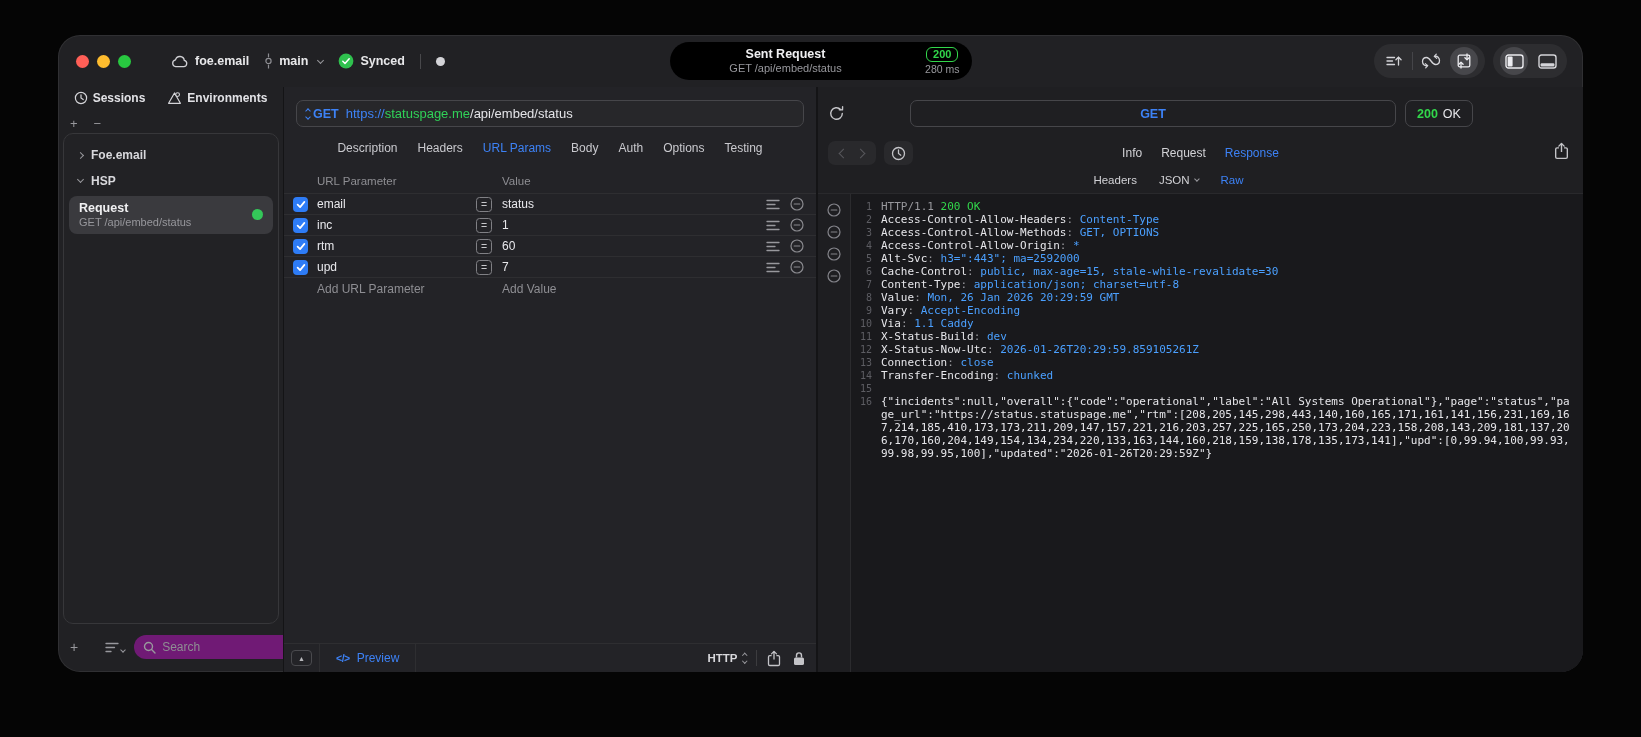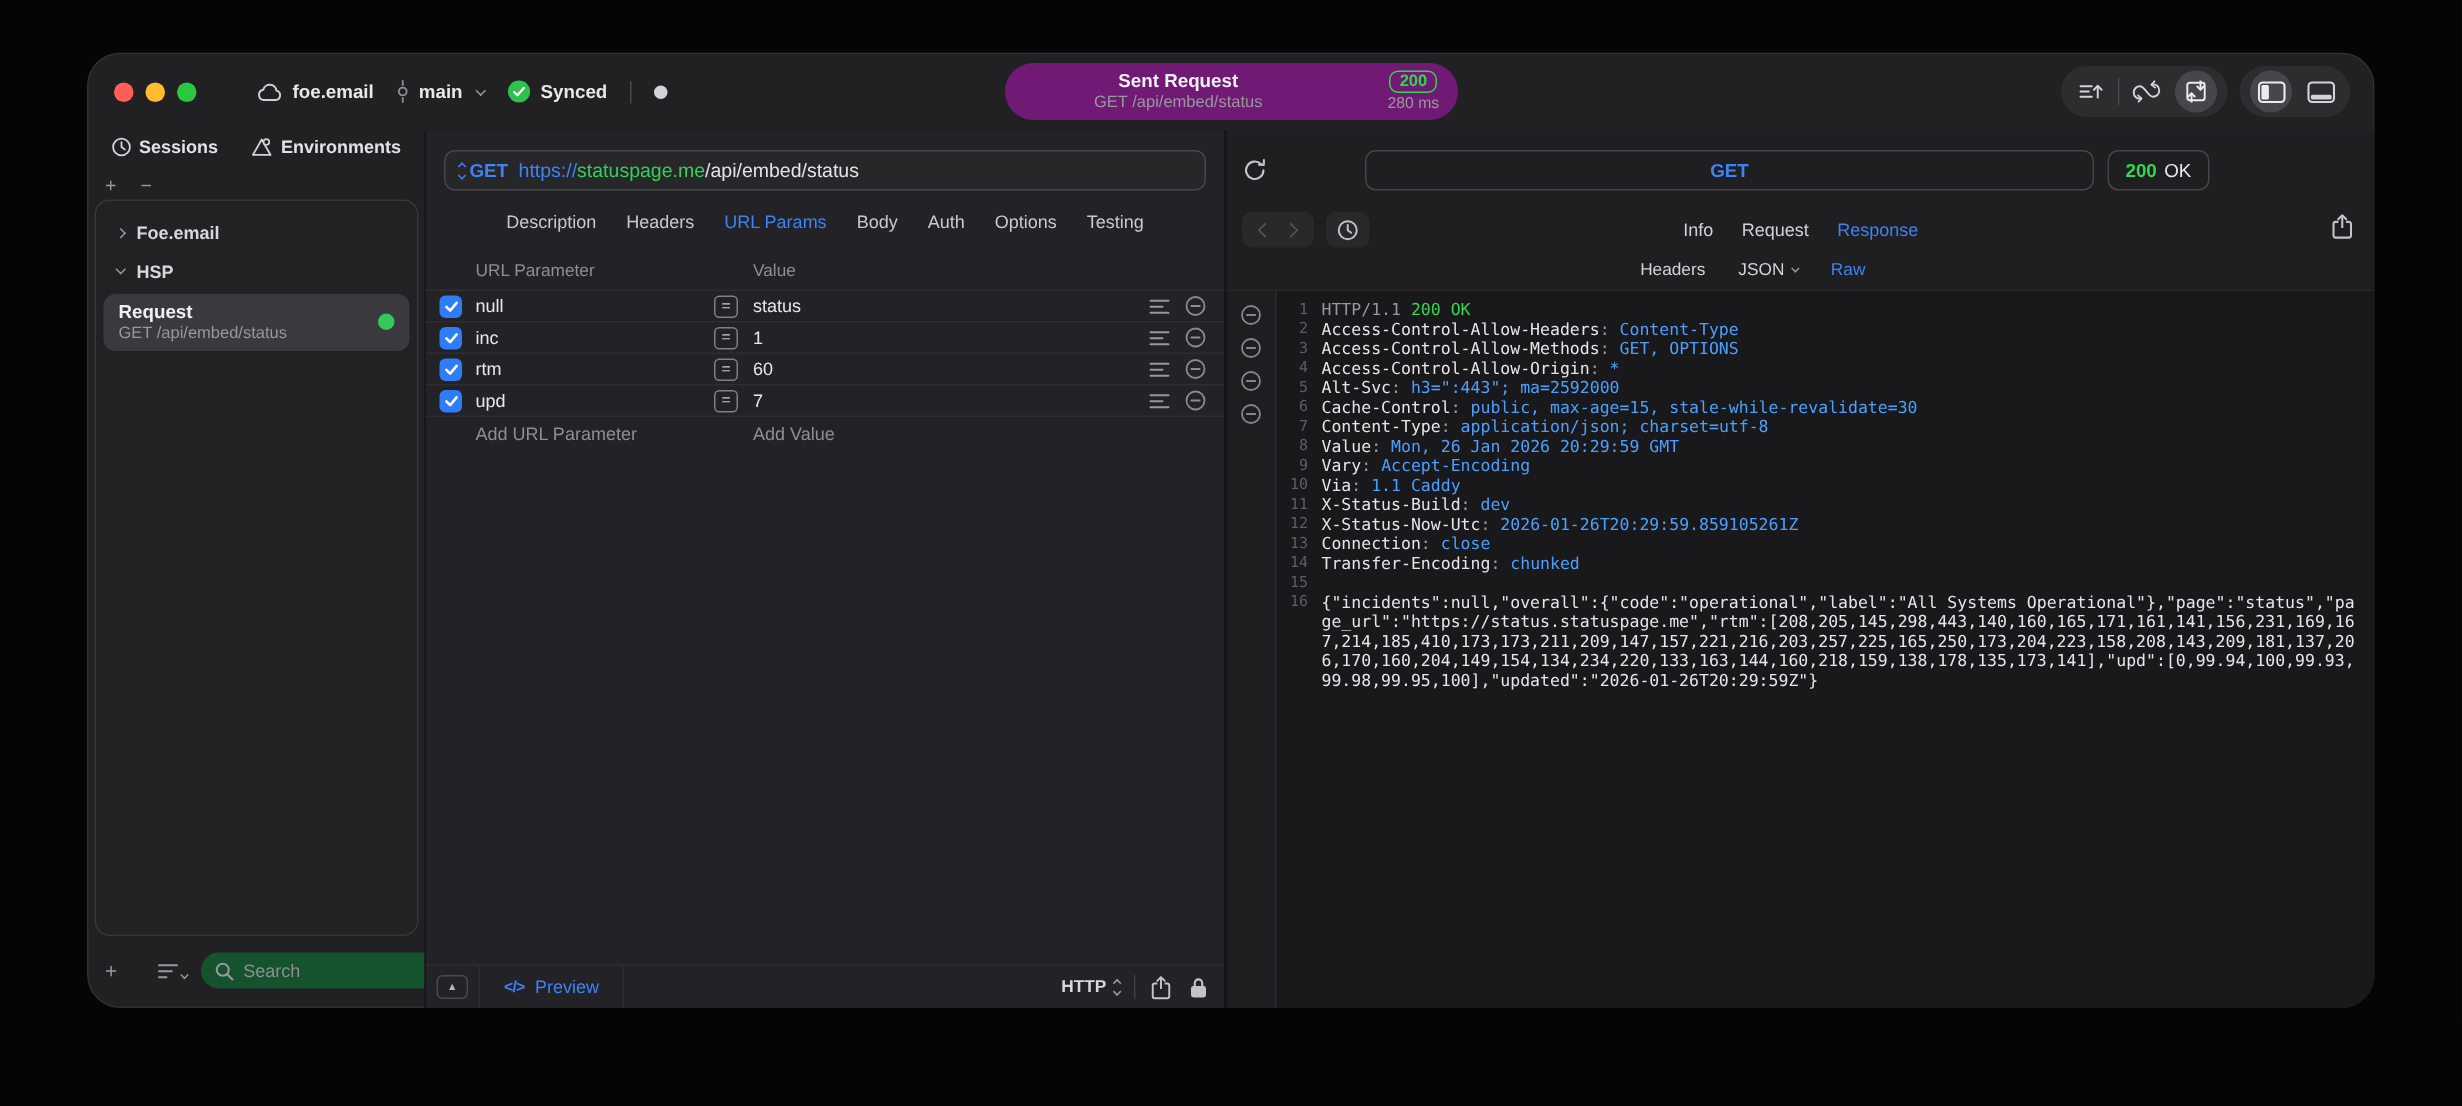--- a/index.html
+++ b/index.html
@@ -23,21 +23,21 @@
   
   .titlebar { position:relative; height:52px; display:flex; align-items:center; padding:0 16px; }
   .traffic { display:flex; gap:8px; margin-left:2px; }
   .tl { width:13px; height:13px; border-radius:50%; }
   .tl.red{background:#ff5f57} .tl.yellow{background:#febc2e} .tl.green{background:#28c840}
   .tb-left { display:flex; align-items:center; gap:15px; margin-left:40px; font-size:12.5px; color:#e8e8ea; font-weight:600; }
   .tb-group { display:flex; align-items:center; gap:6px; }
   .tb-divider { width:1px; height:15px; background:#48484b; }
   .tb-dot { width:9px; height:9px; border-radius:50%; background:#d3d3d7; }
   .center-pill { position:absolute; left:50%; top:7px; transform:translateX(-50%);
-    width:302px; height:38px; background:#701a75; border-radius:19px; }
+    width:302px; height:38px; background:#000000; border-radius:19px; }
   .cp-text { position:absolute; left:0; right:70px; top:0; bottom:0; display:flex; flex-direction:column;
     align-items:center; justify-content:center; }
   .cp-title { font-size:12.5px; font-weight:700; color:#f0f0f2; line-height:15px; }
   .cp-sub { font-size:11px; color:#98989d; line-height:13px; }
   .cp-status { position:absolute; right:12px; top:0; bottom:0; display:flex; flex-direction:column;
     align-items:center; justify-content:center; gap:1px; }
   .badge-200 { border:1.5px solid #32d74b; color:#32d74b; font-size:11px; font-weight:700;
     border-radius:6px; padding:0px 6px; line-height:13px; }
   .cp-dur { font-size:10.5px; color:#98989d; }
   .tb-right { margin-left:auto; display:flex; gap:8px; }
@@ -62,21 +62,21 @@
     font-size:12px; font-weight:600; color:#d8d8dc; }
   .req-item { margin:2px 5px; padding:5px 10px 6px; border-radius:8px; background:#3a3a3e;
     display:flex; align-items:center; }
   .req-text { display:flex; flex-direction:column; gap:1px; }
   .req-title { font-size:12.5px; font-weight:700; color:#f0f0f2; }
   .req-sub { font-size:11px; color:#97979c; }
   .req-dot { margin-left:auto; width:11px; height:11px; border-radius:50%; background:#34c759; }
   .sb-bottom { height:42px; display:flex; align-items:center; gap:9px; padding:0 10px 8px 12px;
     color:#98989d; font-size:14px; }
   .sb-bsep { width:1px; height:16px; background:#3c3c3f; }
-  .search-pill { flex:1; height:24px; background:#14532d; border-radius:13px; display:flex;
+  .search-pill { flex:1; height:24px; background:#701a75; border-radius:13px; display:flex;
     align-items:center; gap:6px; padding:0 9px; }
   .search-pill input { flex:1; background:transparent; border:none; outline:none;
     color:#d8d8dc; font-size:12px; font-family:"Liberation Sans",sans-serif; }
   .search-pill input::placeholder { color:#8e8e93; }
   .listicon-wrap { display:flex; align-items:flex-end; gap:2px; }
 
   
   .middle { width:534px; display:flex; flex-direction:column; background:#232327;
     border-left:1px solid #141416; border-right:1px solid #141416; }
   .urlrow { margin:13px 12px 0; }
@@ -353,21 +353,21 @@
       </div>
 
       <div>
 
           <div class="pgrid prow">
             <span class="pcheck">
               <svg width="10" height="9" viewBox="0 0 10 9">
                   <path d="M1.6 4.6l2.5 2.5L8.4 1.9" stroke="#fff" stroke-width="1.7" fill="none" stroke-linecap="round" stroke-linejoin="round"></path>
                 </svg>
             </span>
-            <span>null</span>
+            <span>email</span>
             <span class="pchip">=</span>
             <span>status</span>
             <svg width="14" height="11" viewBox="0 0 14 11">
                 <g stroke="#98989d" stroke-width="1.3" stroke-linecap="round">
                   <line x1="1" y1="1.5" x2="13" y2="1.5"></line>
                   <line x1="1" y1="5.5" x2="9" y2="5.5"></line>
                   <line x1="1" y1="9.5" x2="13" y2="9.5"></line>
                 </g>
               </svg>
             <svg width="14" height="14" viewBox="0 0 14 14">

